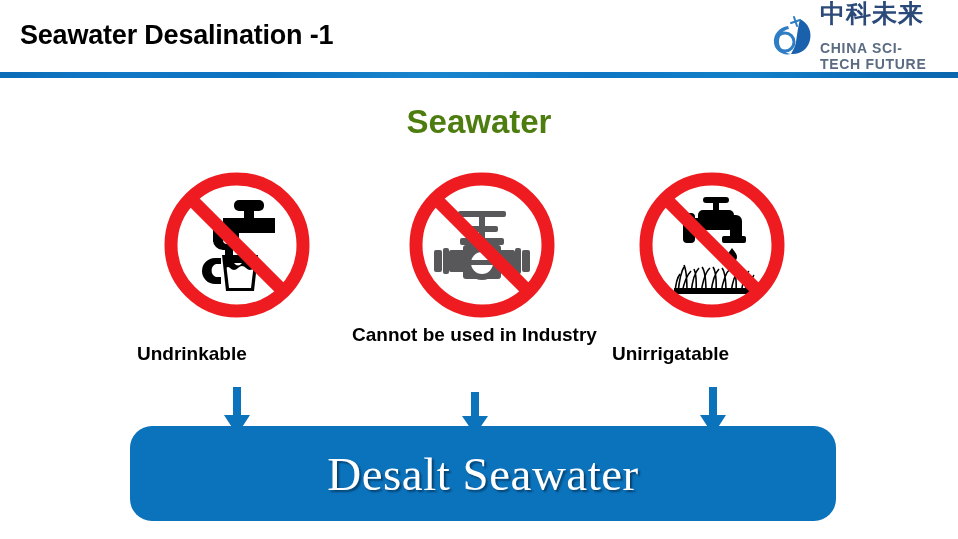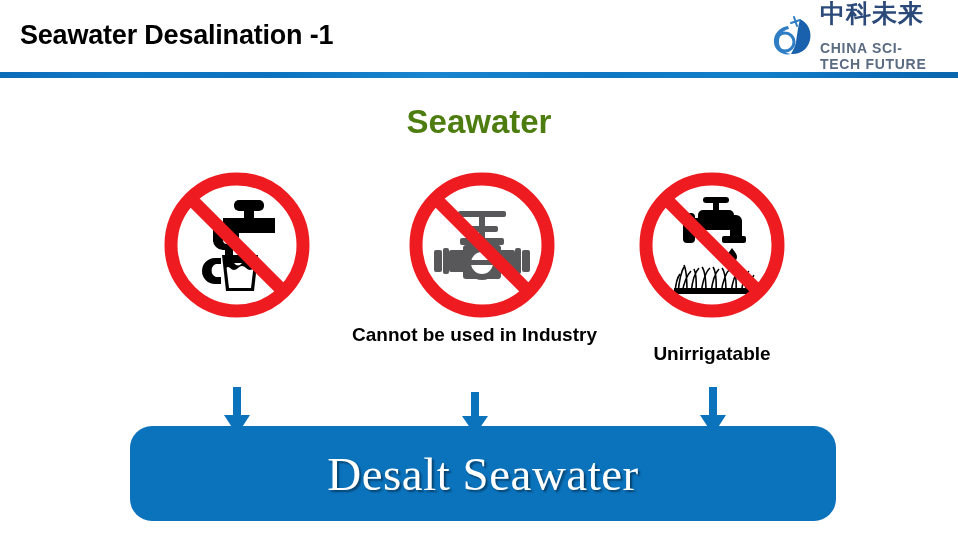--- a/index.html
+++ b/index.html
@@ -112,21 +112,21 @@
     top: 50%;
     transform: translate(-50%, -50%);
     width: 104px;
     height: 104px;
   }
   .glyph svg { display: block; width: 100%; height: 100%; }
 
   
   .caption {
     position: absolute;
-    text-align: center;
+    text-align: left;
     font-size: 19px;
     font-weight: bold;
     color: #000000;
     line-height: 1.32;
   }
   #caption-1 { left: 137px; top: 341px; width: 200px; }
   #caption-2 { left: 352px; top: 322px; width: 245px; }
   #caption-3 { left: 612px; top: 341px; width: 200px; }
 
   
@@ -285,20 +285,21 @@
       </svg>
     </div>
     <div class="no-circle">
       <svg viewBox="0 0 148 148" xmlns="http://www.w3.org/2000/svg">
         <circle cx="74" cy="74" r="66" fill="none" stroke="#ee1c20" stroke-width="13"></circle>
         <line x1="27" y1="27" x2="121" y2="121" stroke="#ee1c20" stroke-width="13"></line>
       </svg>
     </div>
   </div>
 
+  <div class="caption" id="caption-1">Undrinkable</div>
   <div class="caption" id="caption-2">Cannot be used in Industry</div>
   <div class="caption" id="caption-3">Unirrigatable</div>
 
   <div class="arrow" id="arrow-1">
     <svg viewBox="0 0 26 48" preserveAspectRatio="none" xmlns="http://www.w3.org/2000/svg">
       <path d="M9 0 h8 v28 h9 l-13 20 l-13 -20 h9 z" fill="#0b72bc"></path>
     </svg>
   </div>
   <div class="arrow" id="arrow-2">
     <svg viewBox="0 0 26 43" preserveAspectRatio="none" xmlns="http://www.w3.org/2000/svg">

